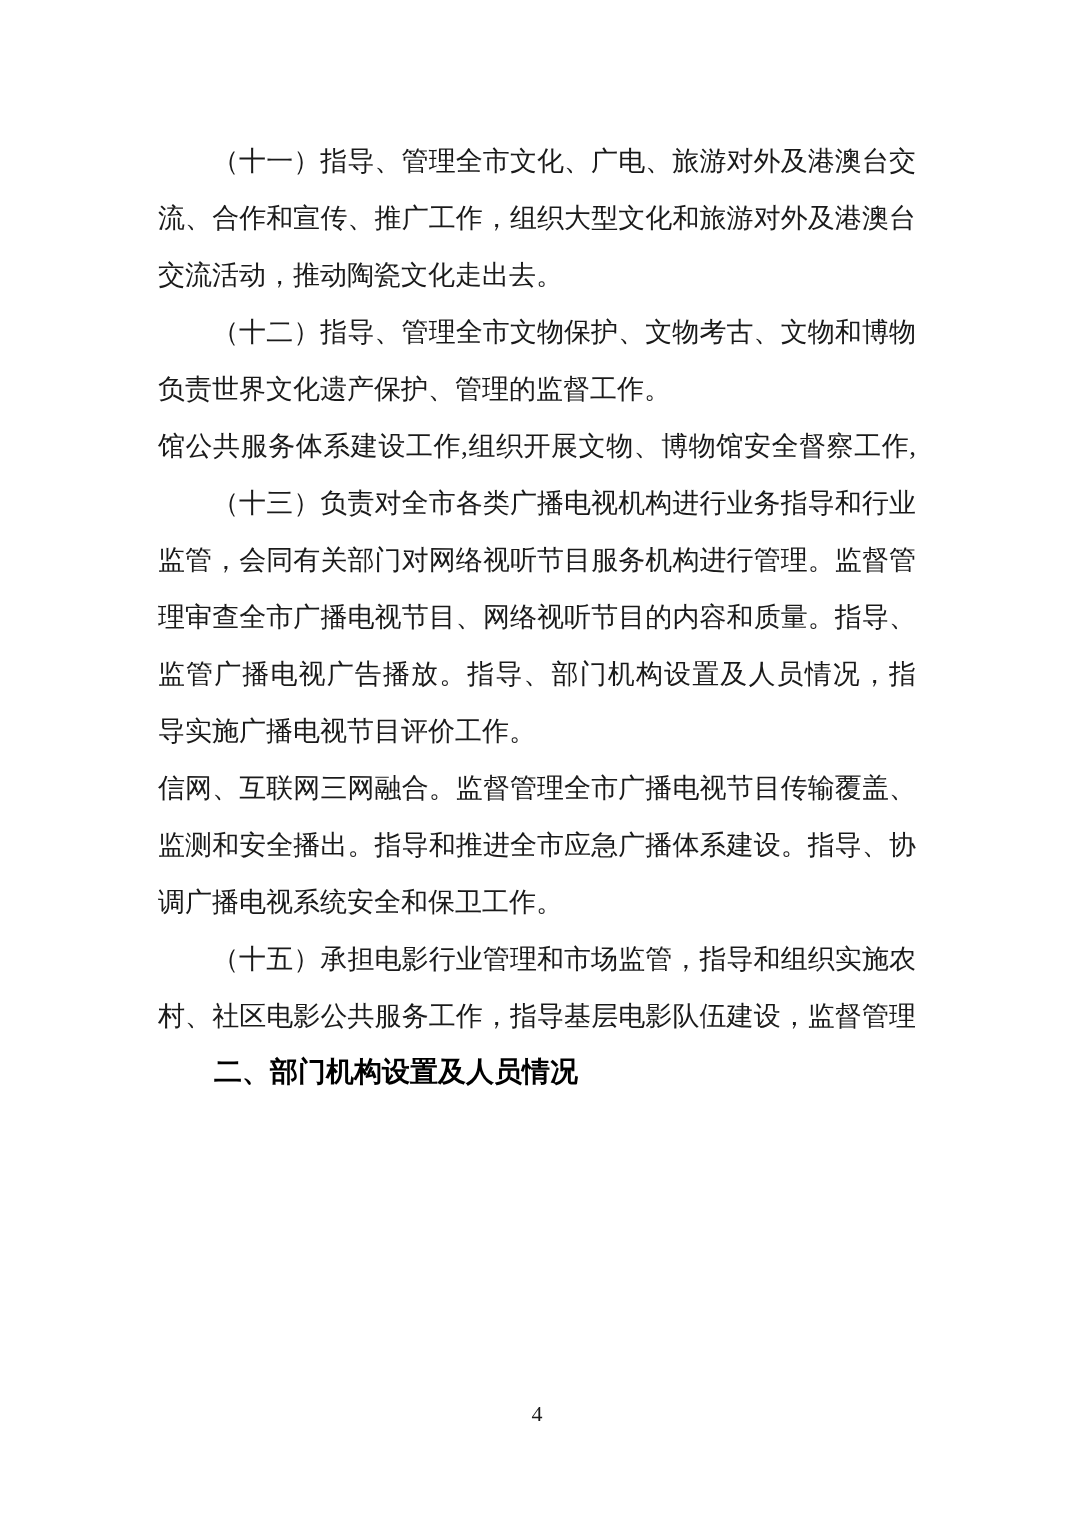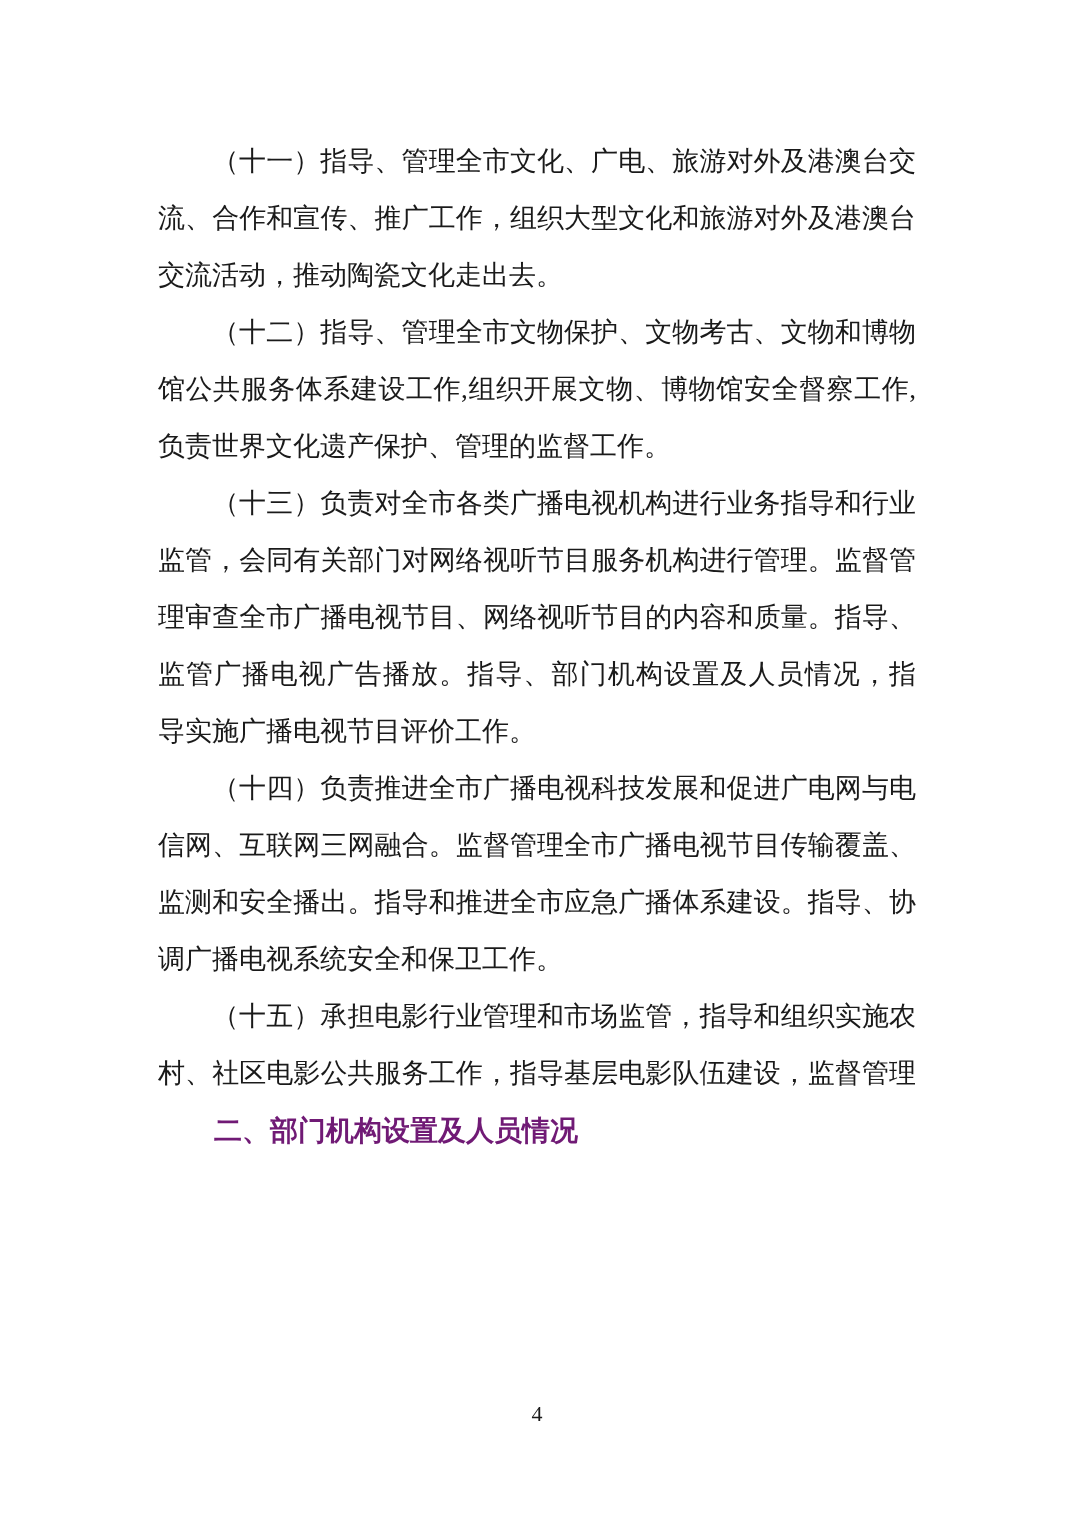--- a/index.html
+++ b/index.html
@@ -45,22 +45,22 @@
   }
   .line.last {
     text-align-last: left;
   }
   .section-heading {
     margin: 0;
     font-size: 28px;
     line-height: 57px;
     font-weight: bold;
     text-indent: 2em;
-    font-family: Liberation Serif, serif;
-    color: #701a75;
+    font-family: Liberation Mono, monospace;
+    color: #000000;
   }
   .page-number {
     position: absolute;
     top: 1399px;
     left: 0;
     width: 100%;
     text-align: center;
     font-size: 22px;
     line-height: 30px;
     color: #1a1a1a;
@@ -74,34 +74,33 @@
   <div class="content">
 
     <p class="body-para">
       <span class="line first">（十一）指导、管理全市文化、广电、旅游对外及港澳台交</span>
       <span class="line">流、合作和宣传、推广工作，组织大型文化和旅游对外及港澳台</span>
       <span class="line last">交流活动，推动陶瓷文化走出去。</span>
     </p>
 
     <p class="body-para">
       <span class="line first">（十二）指导、管理全市文物保护、文物考古、文物和博物</span>
+      <span class="line last">负责世界文化遗产保护、管理的监督工作。</span>
       <span class="line">馆公共服务体系建设工作,组织开展文物、博物馆安全督察工作,</span>
-      <span class="line last">负责世界文化遗产保护、管理的监督工作。</span>
     </p>
 
     <p class="body-para">
       <span class="line first">（十三）负责对全市各类广播电视机构进行业务指导和行业</span>
       <span class="line">监管，会同有关部门对网络视听节目服务机构进行管理。监督管</span>
       <span class="line">理审查全市广播电视节目、网络视听节目的内容和质量。指导、</span>
       <span class="line">监管广播电视广告播放。指导、部门机构设置及人员情况，指</span>
       <span class="line last">导实施广播电视节目评价工作。</span>
     </p>
 
     <p class="body-para">
-      <span class="line first">（十四）负责推进全市广播电视科技发展和促进广电网与电</span>
       <span class="line">信网、互联网三网融合。监督管理全市广播电视节目传输覆盖、</span>
       <span class="line">监测和安全播出。指导和推进全市应急广播体系建设。指导、协</span>
       <span class="line last">调广播电视系统安全和保卫工作。</span>
     </p>
 
     <p class="body-para">
       <span class="line first">（十五）承担电影行业管理和市场监管，指导和组织实施农</span>
       <span class="line">村、社区电影公共服务工作，指导基层电影队伍建设，监督管理</span>
     </p>
 

